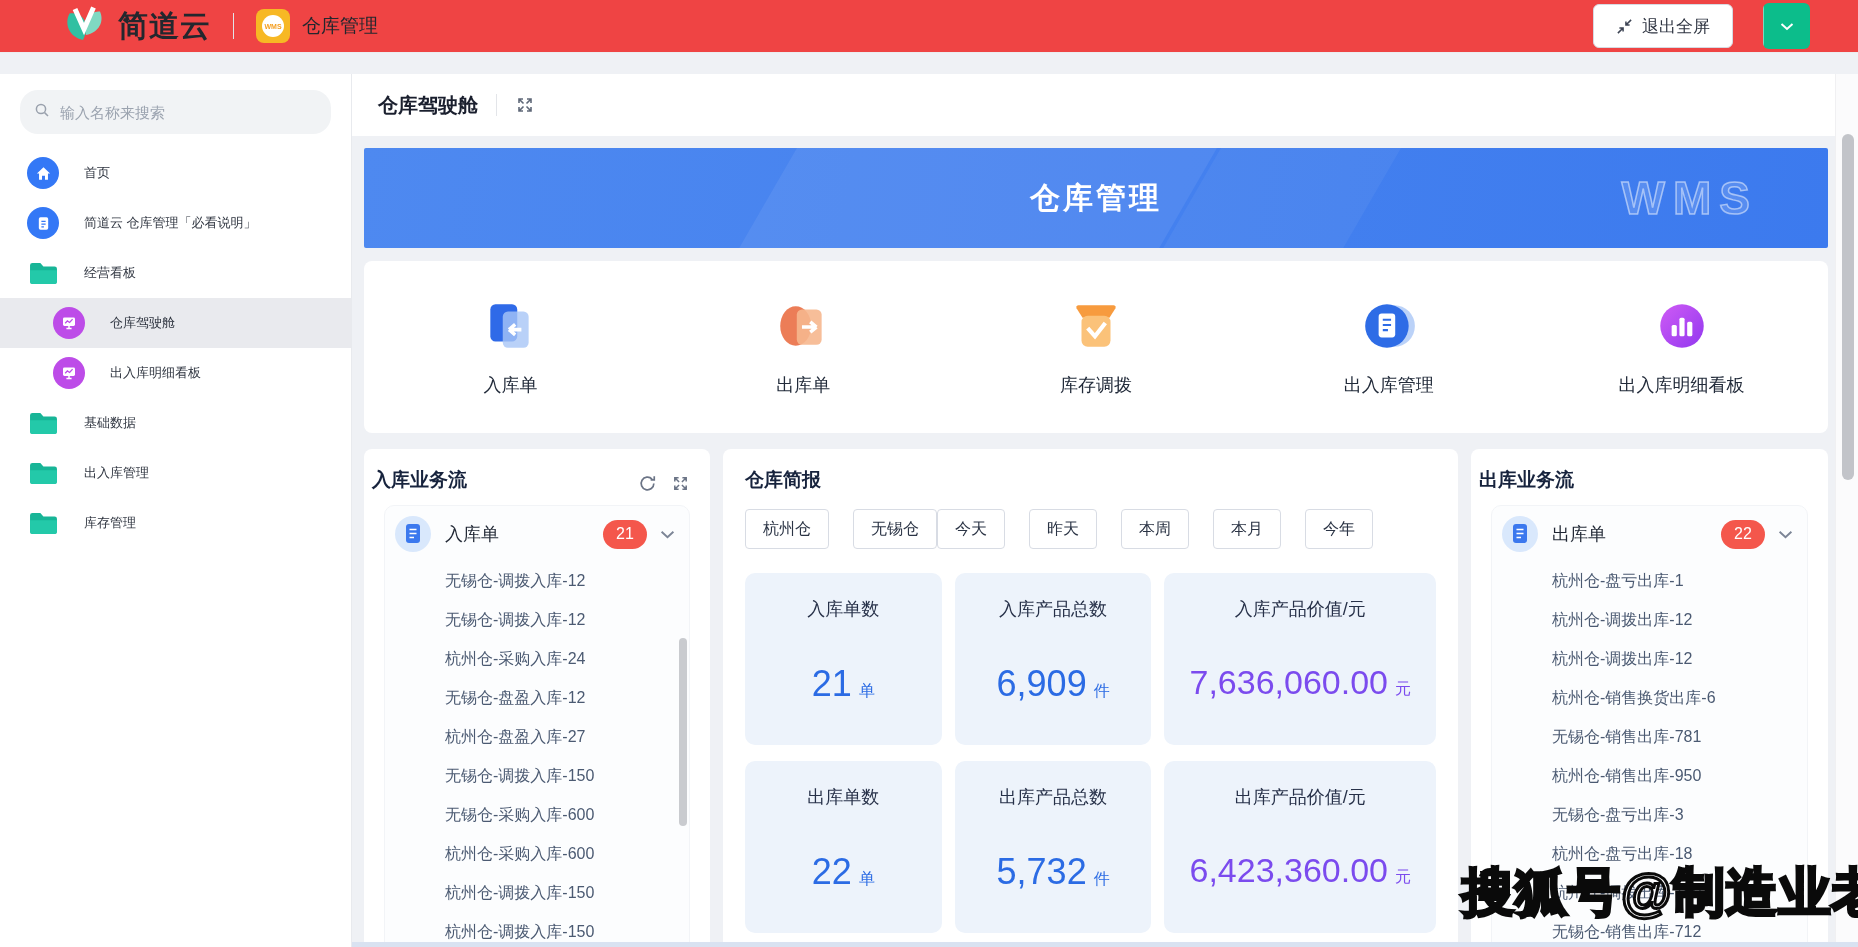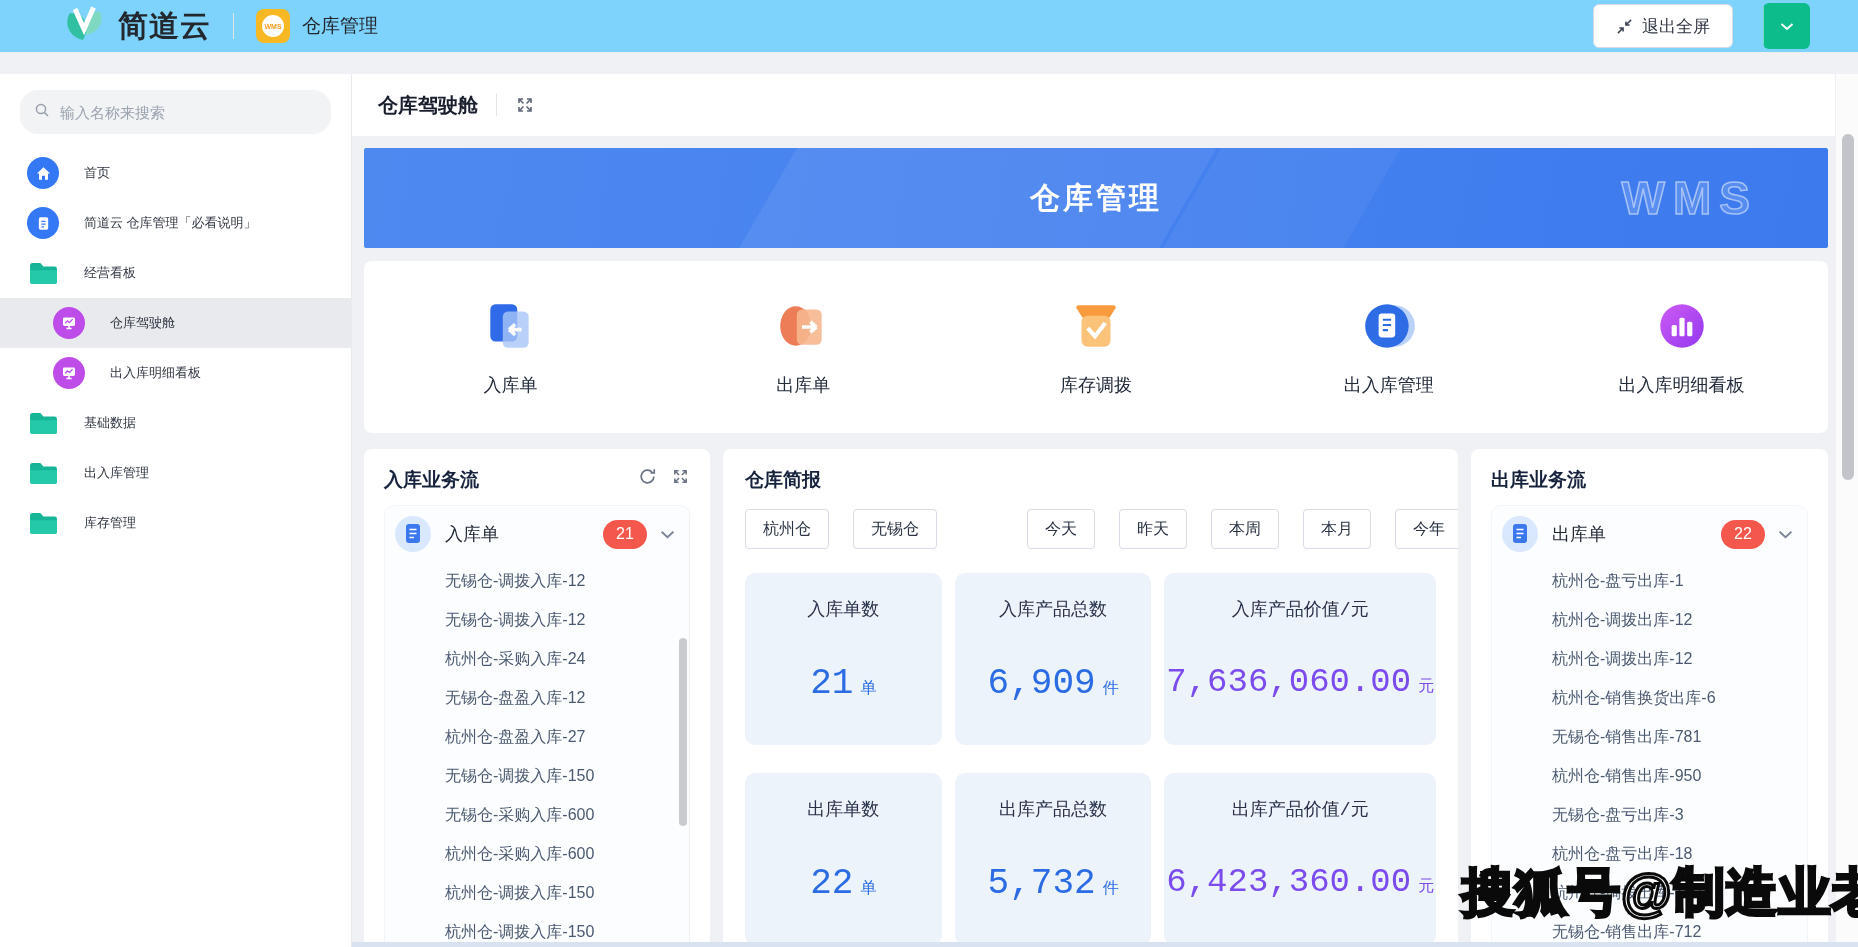--- a/index.html
+++ b/index.html
@@ -1,20 +1,20 @@
 <!DOCTYPE html>
 <html><head>
 <meta charset="utf-8">
 <style>
   html,body{margin:0;padding:0;width:1858px;height:947px;overflow:hidden;
     font-family:"Liberation Sans","DejaVu Sans",sans-serif;background:#eff1f5;}
   .app{position:relative;width:1858px;height:947px;background:#eff1f5;overflow:hidden;}
 
   
-  .topbar{position:absolute;top:0;left:0;right:0;height:53px;background:#7dd3fc;
+  .topbar{position:absolute;top:0;left:0;right:0;height:53px;background:#ef4444;
     border-bottom:1px solid #ebedf0;display:flex;align-items:center;
     padding:0 48px 0 62px;box-sizing:border-box;z-index:8;}
   .brand{display:flex;align-items:center;gap:12px;}
   .brand-name{font-size:30px;font-weight:bold;color:#23272e;letter-spacing:1px;}
   .top-divider{width:1px;height:26px;background:#e2e4e8;margin:0 22px;}
   .app-ic{width:34px;height:34px;border-radius:8px;background:#f7b824;display:flex;
     align-items:center;justify-content:center;}
   .app-ic .disc{width:22px;height:22px;border-radius:50%;background:#fff;display:flex;
     align-items:center;justify-content:center;font-size:7px;font-weight:bold;color:#f59e1f;}
   .app-name{font-size:19px;color:#23272e;margin-left:12px;}
@@ -65,21 +65,21 @@
     -webkit-text-stroke:1.5px rgba(255,255,255,.5);z-index:1;}
 
   .shortcuts{margin-top:13px;height:172px;background:#fff;border-radius:8px;
     display:grid;grid-template-columns:repeat(5,1fr);}
   .shortcut{display:flex;flex-direction:column;align-items:center;justify-content:center;
     gap:14px;cursor:pointer;}
   .shortcut-label{font-size:18px;color:#222b3a;}
 
   .grid3{margin-top:16px;display:grid;grid-template-columns:346px 1fr 357px;gap:13px;height:520px;}
   .panel{background:#fff;border-radius:8px;box-sizing:border-box;overflow:hidden;}
-  .panel-head{display:flex;align-items:flex-start;padding:18px 20px 0 20px;}
+  .panel-head{display:flex;align-items:flex-end;padding:18px 20px 0 8px;}
   .panel-title{font-size:19px;font-weight:bold;color:#17233d;}
   .panel-tools{margin-left:auto;display:flex;align-items:center;gap:14px;}
   .tool-ic{cursor:pointer;display:flex;}
 
   .flow-card{position:relative;margin:12px 20px 0 20px;padding:6px 10px;border-radius:10px;
     background:#fcfdfe;border:1px solid #f2f4f7;}
   .flow-group{display:flex;align-items:center;height:44px;}
   .doc-circ{width:36px;height:36px;border-radius:50%;background:#d9e8fc;display:flex;
     align-items:center;justify-content:center;flex:none;}
   .flow-group-label{margin-left:14px;font-size:18px;color:#1f2633;flex:1;}
@@ -87,24 +87,24 @@
     font-size:16px;display:flex;align-items:center;justify-content:center;padding:0 6px;box-sizing:border-box;}
   .flow-chevron{margin-left:13px;margin-right:4px;display:flex;cursor:pointer;}
   .flow-items{list-style:none;margin:6px 0 0 0;padding:0 0 8px 50px;}
   .flow-items li{height:39px;display:flex;align-items:center;font-size:16px;color:#4b5a72;cursor:pointer;}
   .list-scroll{position:absolute;right:2px;top:132px;width:8px;height:188px;border-radius:4px;background:#c9cbcf;}
 
   
   .report-body{padding:0 22px;}
   .filters{display:flex;align-items:center;margin-top:16px;}
   .fgroup{display:flex;gap:24px;}
-  .fgroup.time{margin-left:90px;justify-content:center;}
+  .fgroup.time{justify-content:center;}
   .fbtn{height:40px;padding:0 17px;background:#fff;border:1px solid #d8dce4;border-radius:4px;
     font-size:16px;color:#2b3445;display:flex;align-items:center;cursor:pointer;white-space:nowrap;}
-  .stats{margin-top:24px;display:grid;grid-template-columns:1fr 1fr 1.38fr;gap:28px 13px;font-family:Liberation Mono, monospace;}
+  .stats{margin-top:24px;display:grid;grid-template-columns:1fr 1fr 1.38fr;gap:16px 13px;}
   .stat-card{height:172px;border-radius:10px;background:#edf3fb;text-align:center;}
   .stat-label{margin-top:24px;font-size:18px;color:#273149;}
   .stat-value{margin-top:42px;font-size:36px;color:#2b6be4;}
   .stat-value .unit{font-size:16px;margin-left:7px;}
   .val-purple .stat-value{color:#7b4bee;font-size:34px;}
 
   
   .vtrack{position:absolute;right:0;top:74px;bottom:0;width:22px;background:#fbfbfc;
     border-left:1px solid #f0f0f2;z-index:6;}
   .vthumb{position:absolute;right:4px;top:60px;width:12px;height:346px;border-radius:6px;

